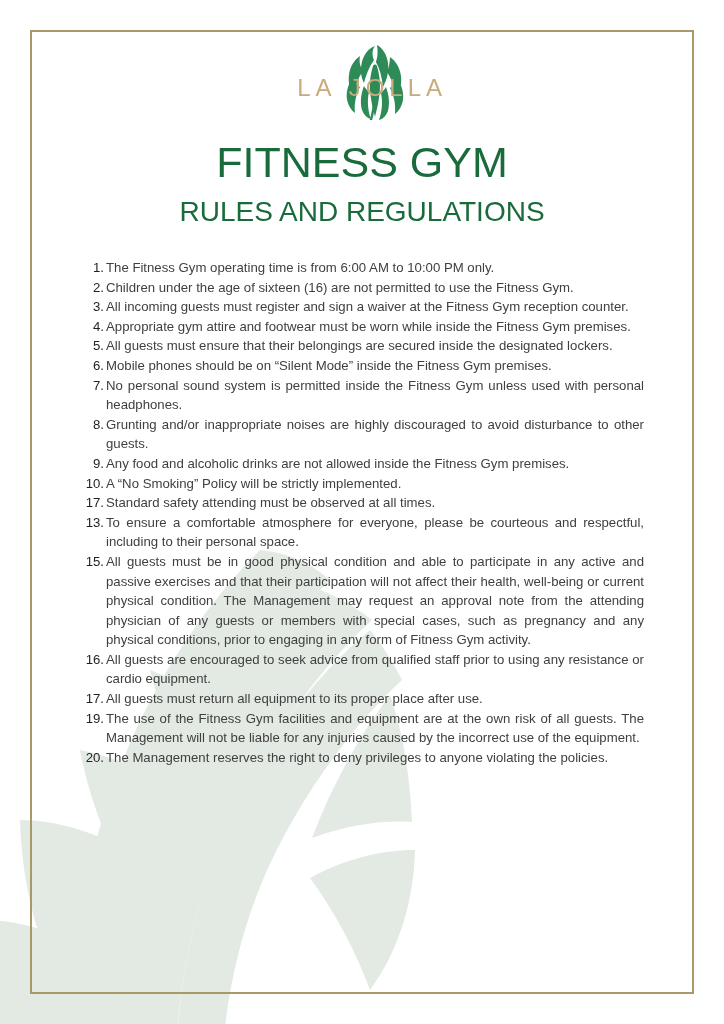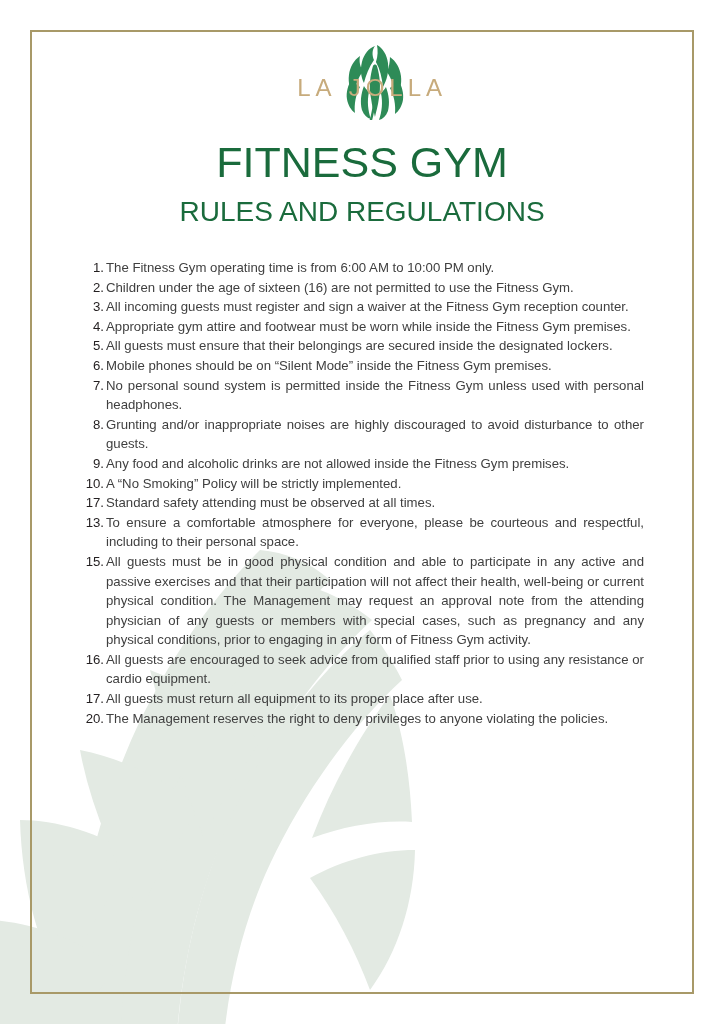--- a/index.html
+++ b/index.html
@@ -243,19 +243,23 @@
         </li>
         <li class="rule">
           <span class="rule-num">16.</span>
           <span class="rule-text last-line-left">All guests are encouraged to seek advice from qualified staff prior to using any resistance or cardio equipment.</span>
         </li>
         <li class="rule">
           <span class="rule-num">17.</span>
           <span class="rule-text last-line-left">All guests must return all equipment to its proper place after use.</span>
         </li>
         <li class="rule">
+          <span class="rule-num">19.</span>
+          <span class="rule-text last-line-left">The use of the Fitness Gym facilities and equipment are at the own risk of all guests. The Management will not be liable for any injuries caused by the incorrect use of the equipment.</span>
+        </li>
+        <li class="rule">
           <span class="rule-num">20.</span>
           <span class="rule-text last-line-left">The Management reserves the right to deny privileges to anyone violating the policies.</span>
         </li>
       </ol>
 
   </div>
 </div>
 
 </body></html>

